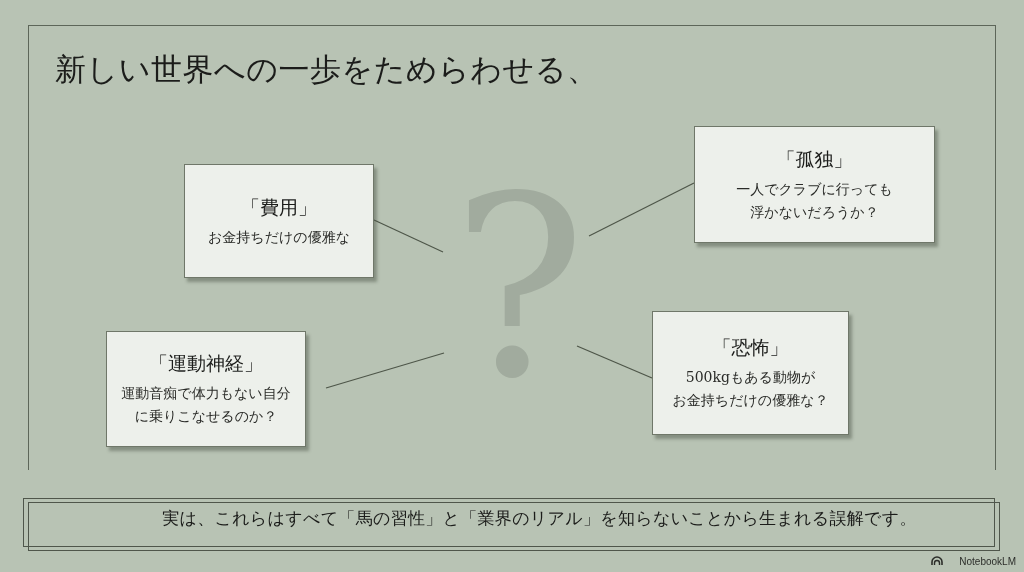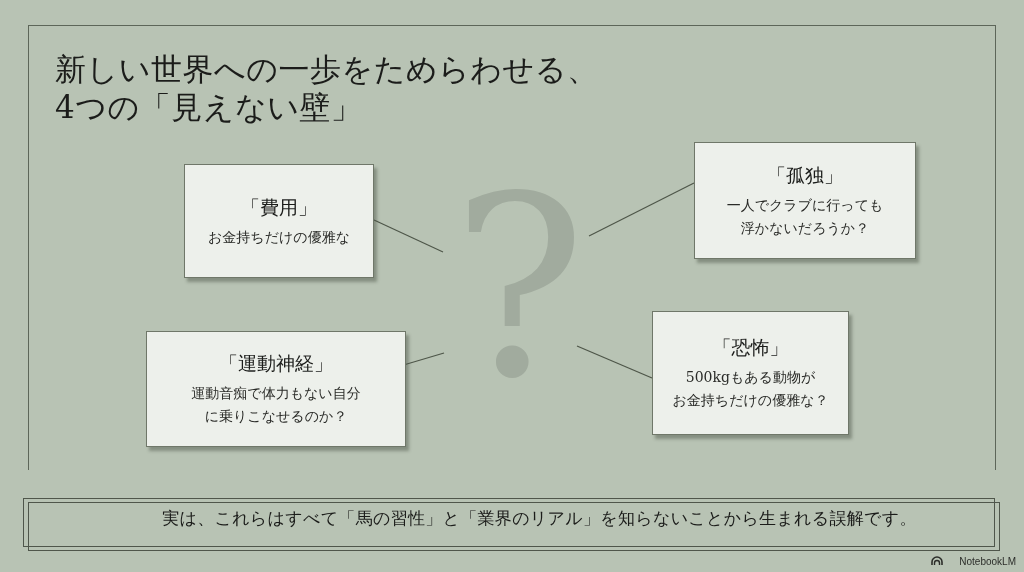--- a/index.html
+++ b/index.html
@@ -55,44 +55,43 @@
   }
   .badge svg { display:block; }
 </style>
 </head>
 <body>
 
 <div class="frame"></div>
 
 <div class="title">
   <div>新しい世界への一歩をためらわせる、</div>
-  <div>4つの「見えない壁」</div>
 </div>
 
 <div class="qmark">?</div>
 
 <svg class="lines" width="1024" height="572">
   <line x1="374" y1="220" x2="443" y2="252" stroke="#4e5649" stroke-width="1.2"></line>
   <line x1="589" y1="236" x2="694" y2="183" stroke="#4e5649" stroke-width="1.2"></line>
   <line x1="326" y1="388" x2="444" y2="353" stroke="#4e5649" stroke-width="1.2"></line>
   <line x1="577" y1="346" x2="652" y2="378" stroke="#4e5649" stroke-width="1.2"></line>
 </svg>
 
 <div class="card" style="left:184px; top:164px; width:190px; height:114px;">
   <div class="h">「費用」</div>
   <div class="b">お金持ちだけの優雅な</div>
 </div>
 
-<div class="card" style="left:694px; top:142px; width:222px; height:117px;">
+<div class="card" style="left:694px; top:126px; width:241px; height:117px;">
   <div class="h">「孤独」</div>
   <div class="b">一人でクラブに行っても</div>
   <div class="b">浮かないだろうか？</div>
 </div>
 
-<div class="card" style="left:106px; top:331px; width:260px; height:116px;margin-left:40px;">
+<div class="card" style="left:106px; top:331px; width:200px; height:116px;">
   <div class="h">「運動神経」</div>
   <div class="b">運動音痴で体力もない自分</div>
   <div class="b">に乗りこなせるのか？</div>
 </div>
 
 <div class="card" style="left:652px; top:311px; width:197px; height:124px;">
   <div class="h">「恐怖」</div>
   <div class="b">500kgもある動物が</div>
   <div class="b">お金持ちだけの優雅な？</div>
 </div>

